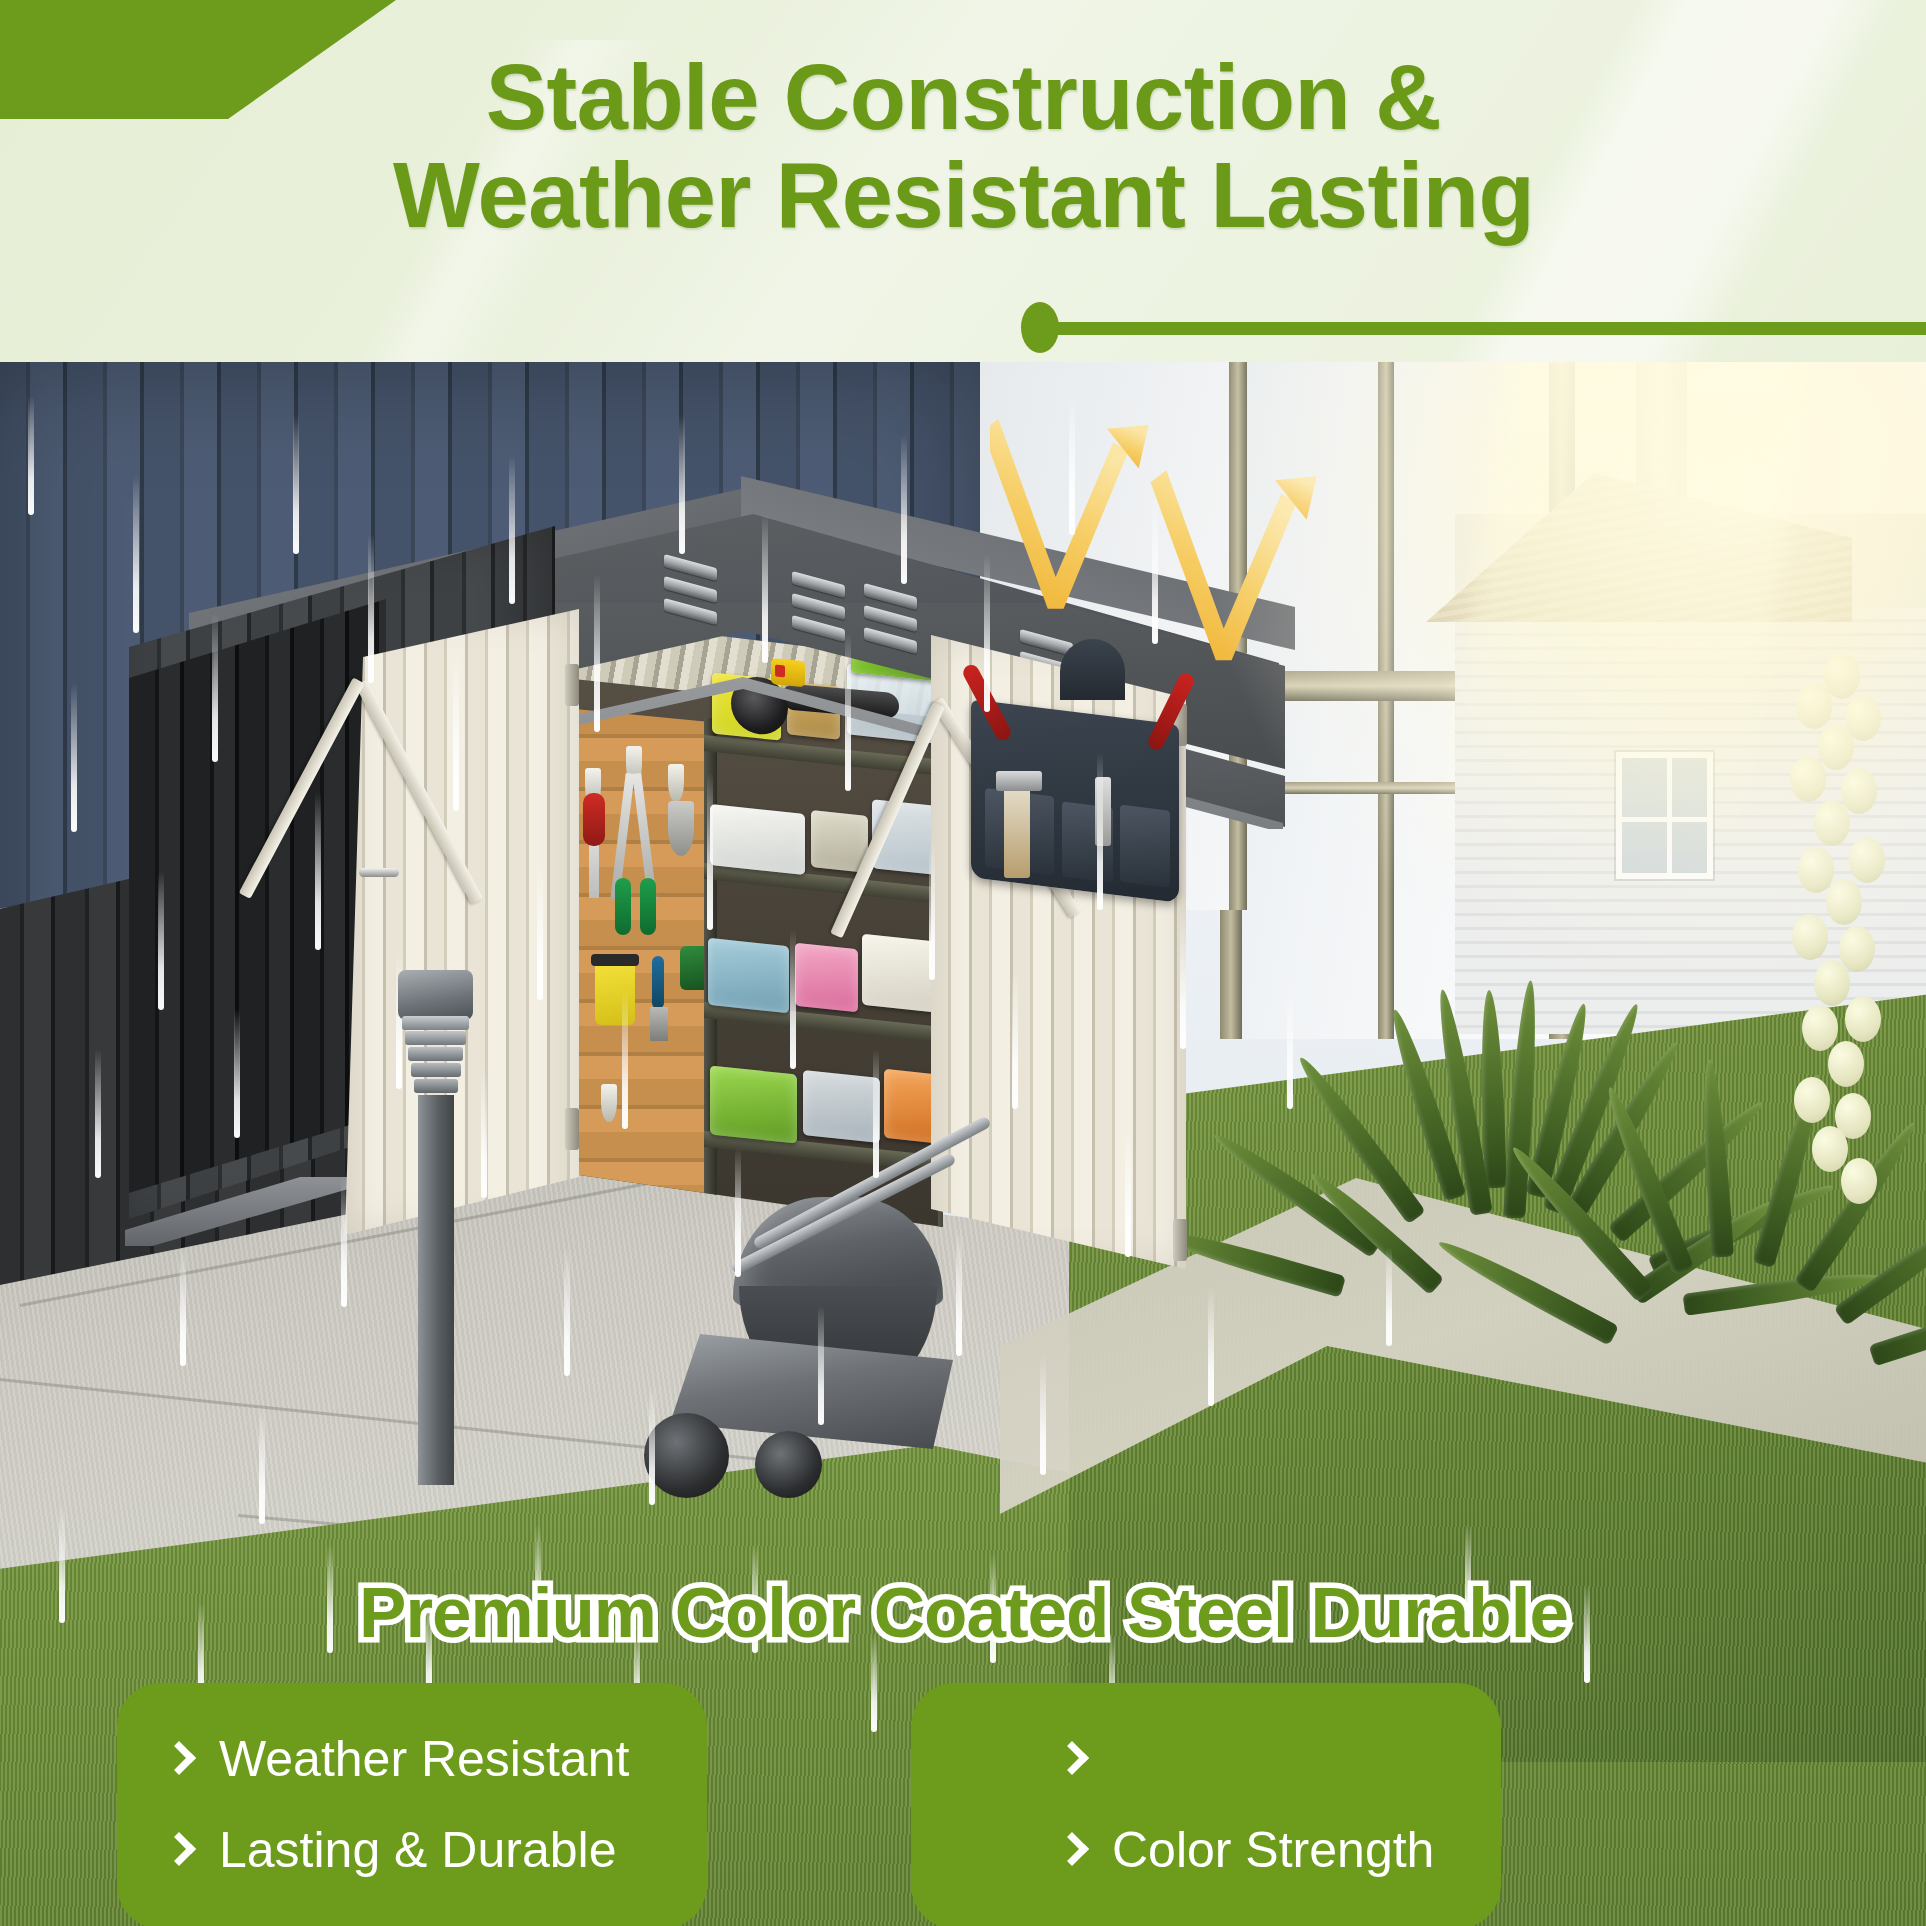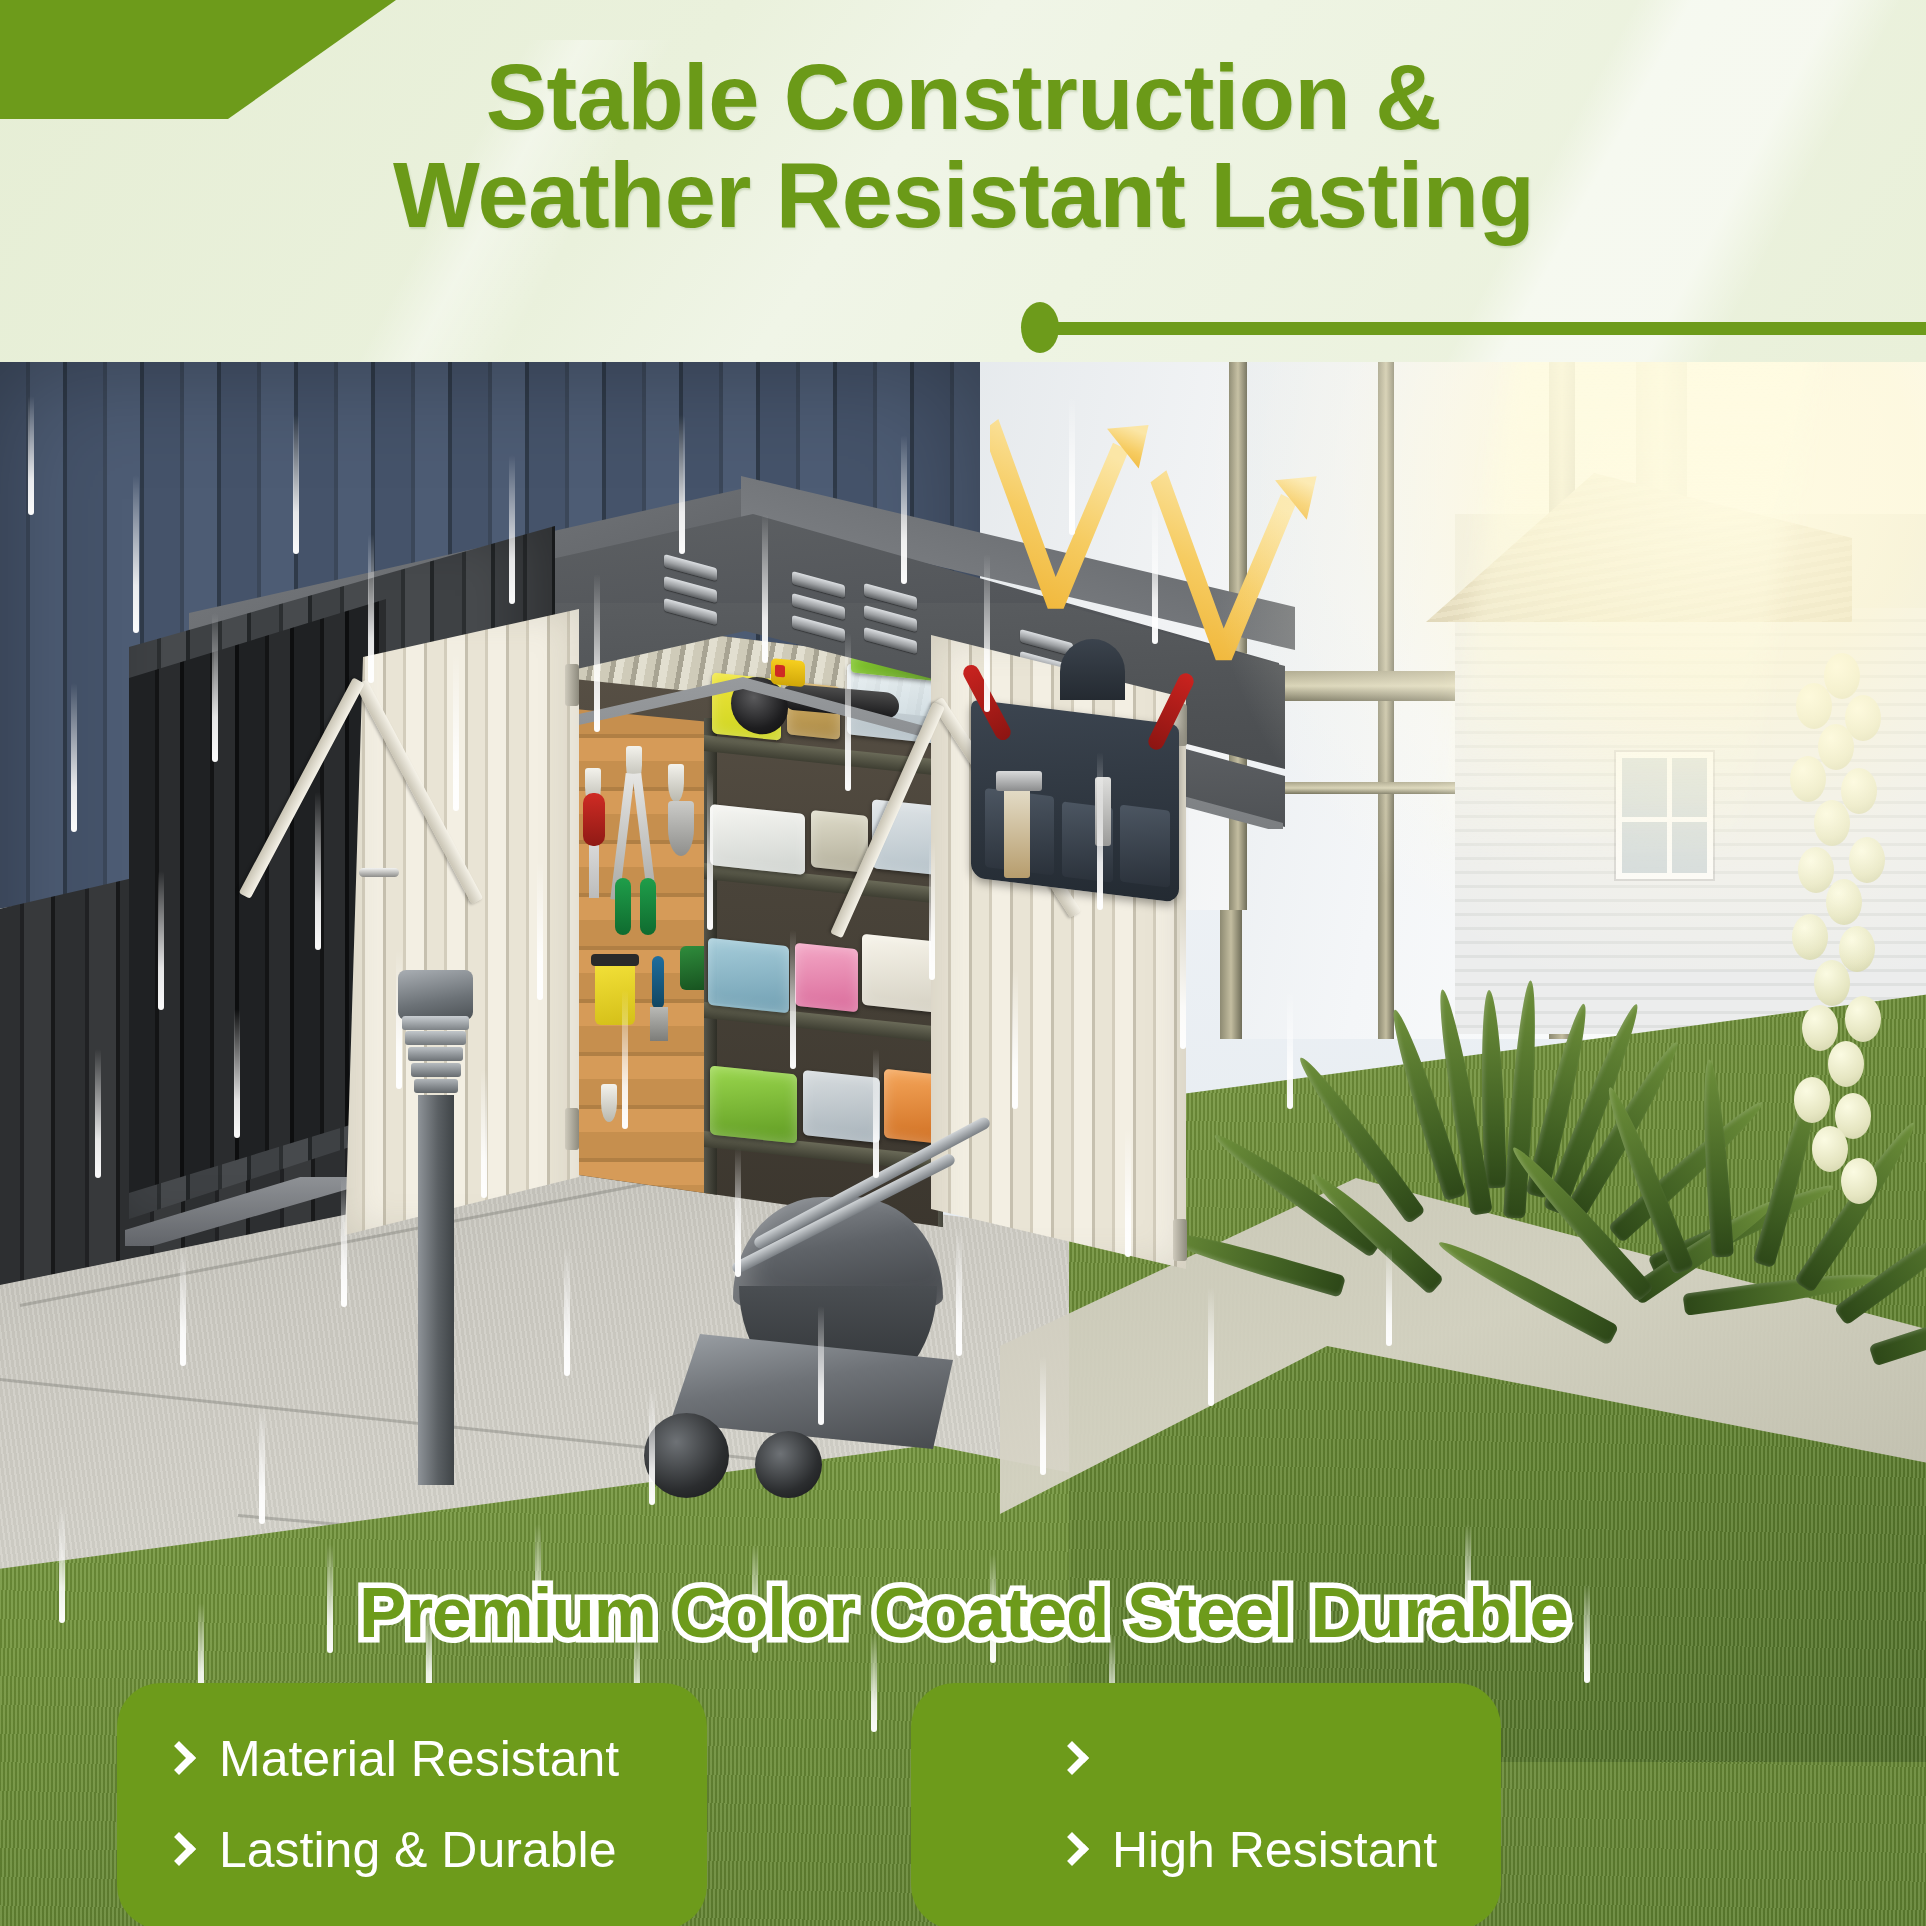--- a/index.html
+++ b/index.html
@@ -732,32 +732,32 @@
     </div>
     <div class="title-dot"></div>
     <div class="title-rule"></div>
   </div>
 
   <div class="band-text">Premium Color Coated Steel Durable</div>
 
   <div class="feature-box fb-left">
     <div class="fb-row">
       <span class="chev"></span>
-      <span class="fb-label">Material Resistant</span>
+      <span class="fb-label">Weather Resistant</span>
     </div>
     <div class="fb-row">
       <span class="chev"></span>
       <span class="fb-label">Lasting &amp; Durable</span>
     </div>
   </div>
 
   <div class="feature-box fb-right">
     <div class="fb-row">
       <span class="chev"></span>
     </div>
     <div class="fb-row">
       <span class="chev"></span>
-      <span class="fb-label">High Resistant</span>
+      <span class="fb-label">Color Strength</span>
     </div>
   </div>
 
 </div>
 
 
 </body></html>

